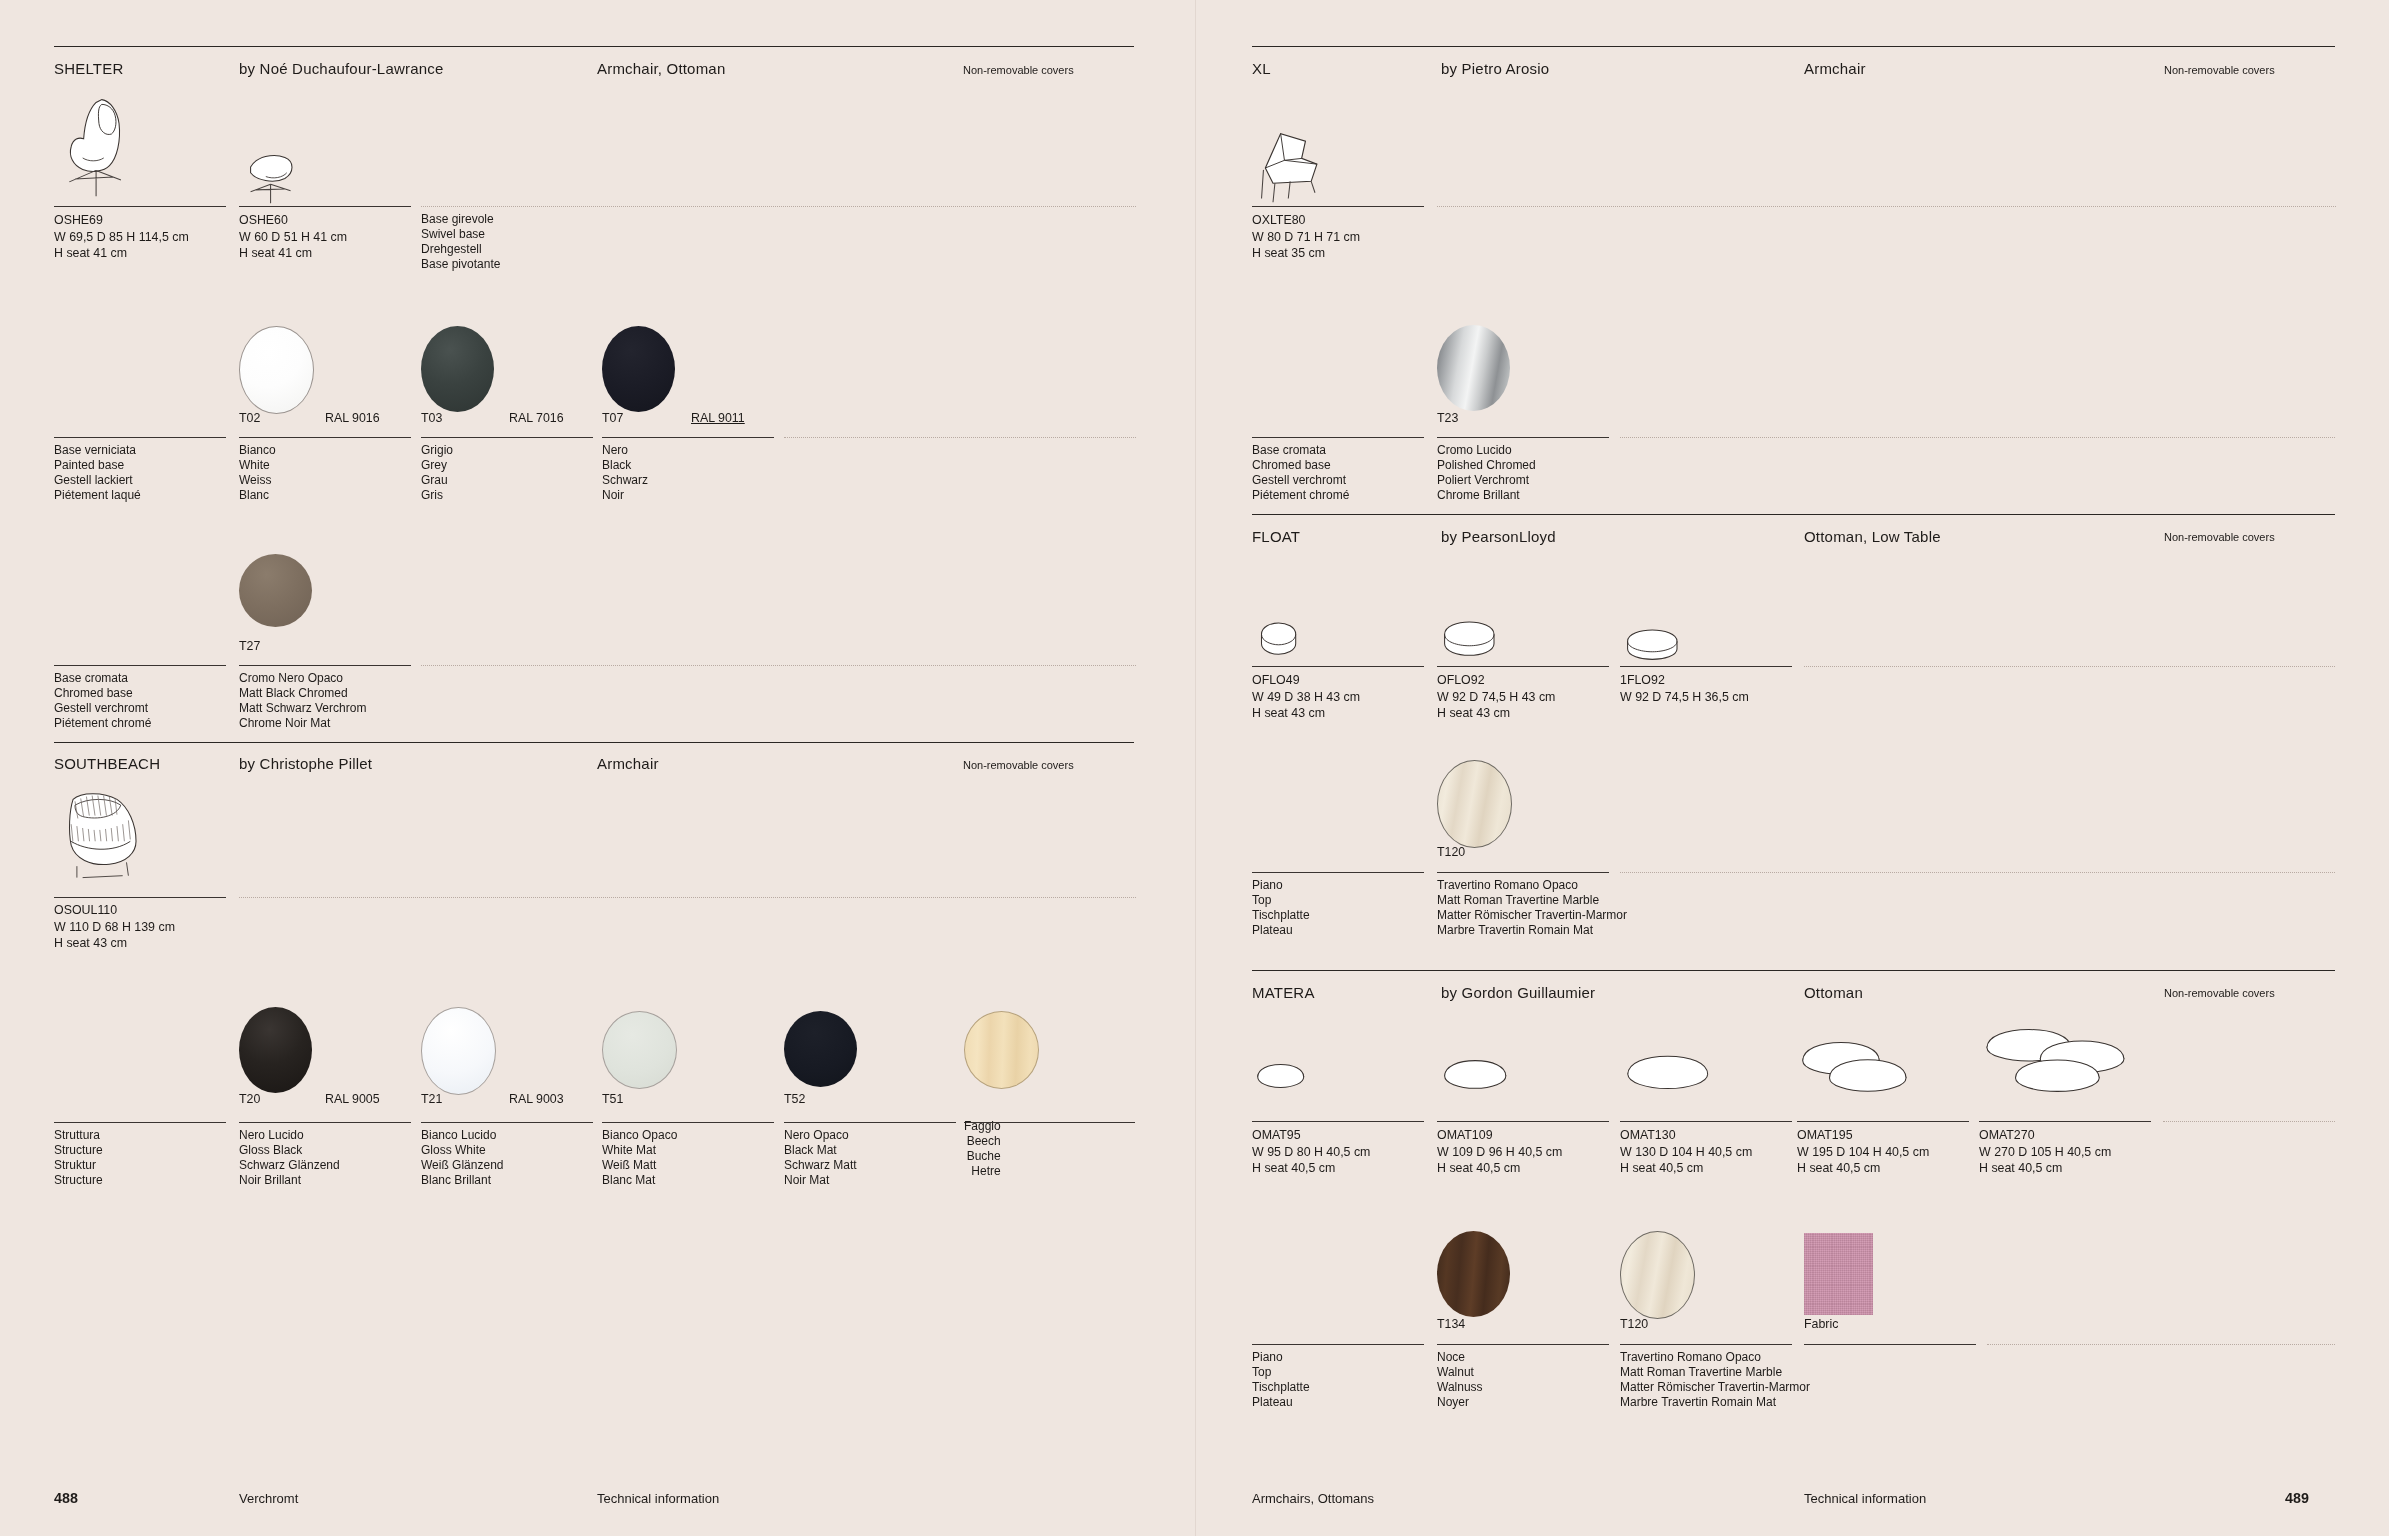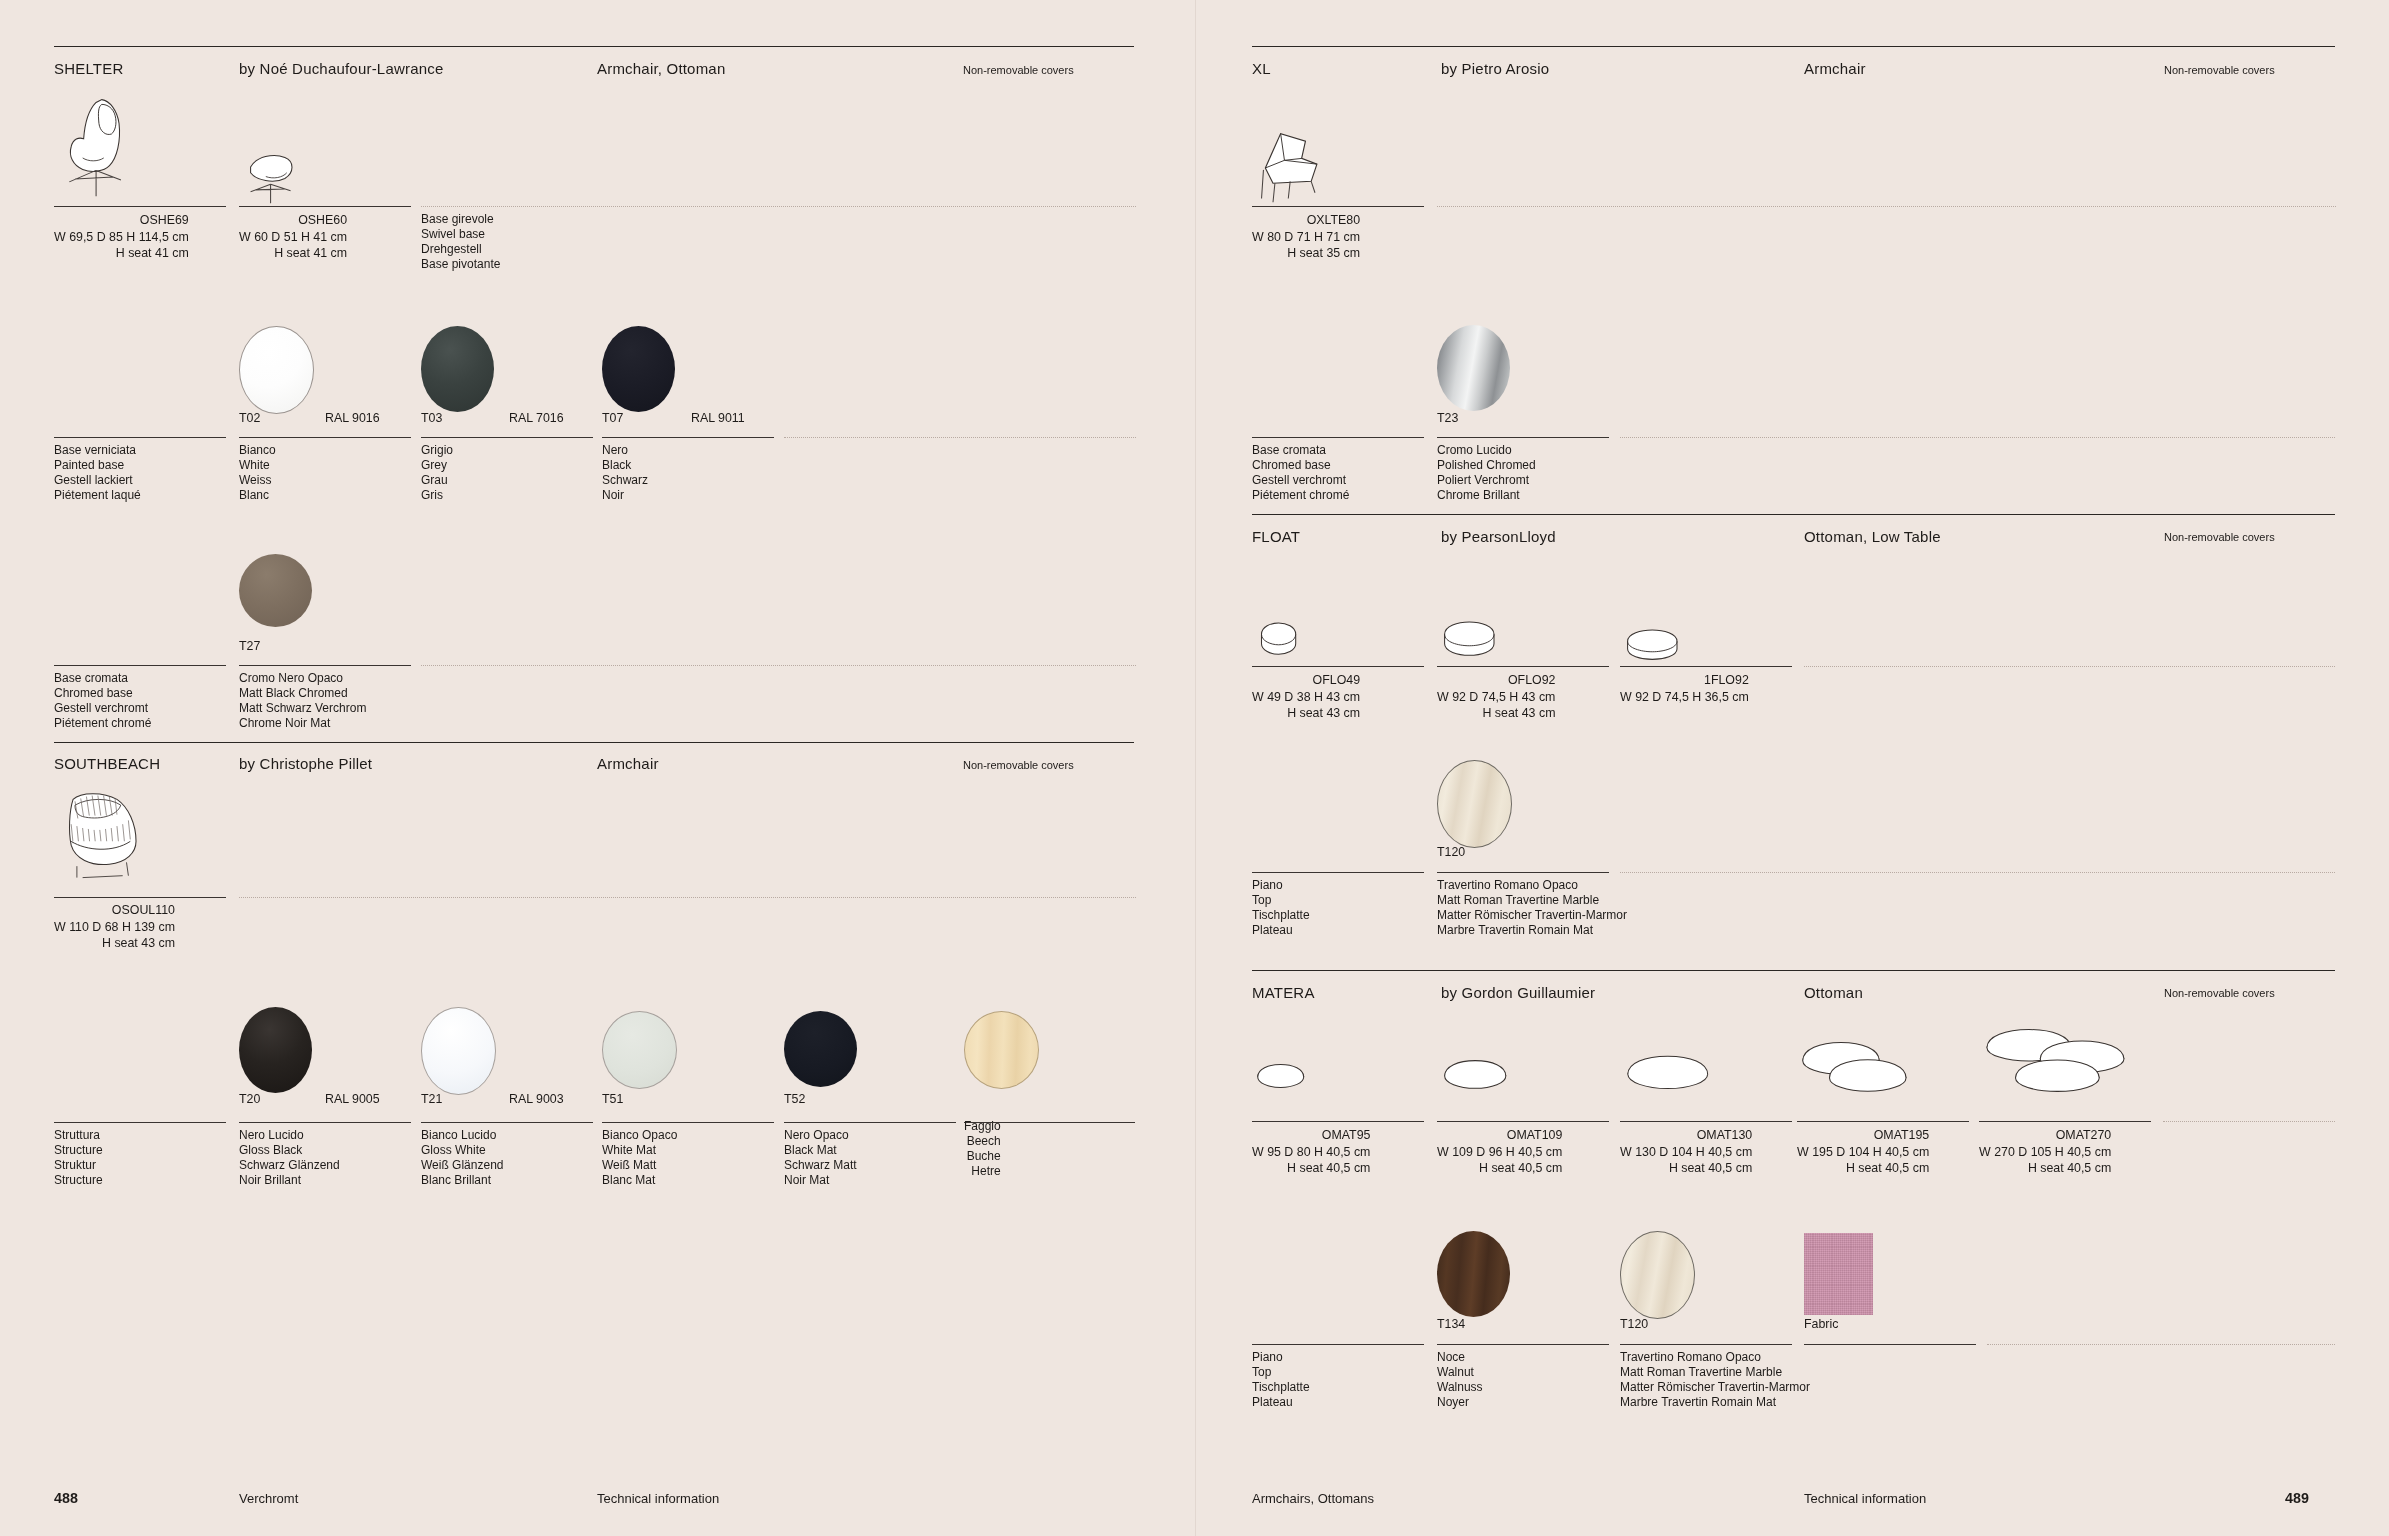--- a/index.html
+++ b/index.html
@@ -21,21 +21,21 @@
   .rule-solid{position:absolute;height:0;border-top:1.5px solid #2b2724;}
   .rule-thin{position:absolute;height:0;border-top:1px solid #3a3431;}
   .rule-dot{position:absolute;height:0;border-top:1.4px dotted #b9aba3;}
 
   .hdr-name{position:absolute;}
   .hdr-by{position:absolute;}
   .hdr-type{position:absolute;}
   .hdr-cov{position:absolute;font-size:11px;}
 
   
-  .prod{position:absolute;text-align:right;}
+  .prod{position:absolute;}
 
   
   .sw{position:absolute;}
   .sw-circle{border-radius:50%;}
   .sw-label{position:absolute;font-size:12.4px;}
   .sw-ral{position:absolute;font-size:12.4px;}
   .sw-desc{position:absolute;white-space:pre-line;font-size:12px;line-height:15px;}
   .lead{position:absolute;white-space:pre-line;font-size:12px;line-height:15px;}
 
   
@@ -115,21 +115,21 @@
     <div class="sw sw-circle s-white" style="left:239px;top:326px;width:73px;height:86px;"></div>
     <div class="sw-label" style="left:239px;top:411px;">T02</div>
     <div class="sw-ral" style="left:325px;top:411px;">RAL 9016</div>
 
     <div class="sw sw-circle s-grey" style="left:421px;top:326px;width:73px;height:86px;"></div>
     <div class="sw-label" style="left:421px;top:411px;">T03</div>
     <div class="sw-ral" style="left:509px;top:411px;">RAL 7016</div>
 
     <div class="sw sw-circle s-black" style="left:602px;top:326px;width:73px;height:86px;"></div>
     <div class="sw-label" style="left:602px;top:411px;">T07</div>
-    <div class="sw-ral" style="left:691px;top:411px;">RAL 9011</div>
+    <div class="sw-ral" style="left:691px;top:411px;text-decoration:underline;">RAL 9011</div>
 
     <div class="rule-thin" style="left:54px;top:437px;width:172px;"></div>
     <div class="rule-thin" style="left:239px;top:437px;width:172px;"></div>
     <div class="rule-thin" style="left:421px;top:437px;width:172px;"></div>
     <div class="rule-thin" style="left:602px;top:437px;width:172px;"></div>
     <div class="rule-dot" style="left:784px;top:437px;width:352px;"></div>
 
     <div class="lead" style="left:54px;top:443px;">Base verniciata
 Painted base
 Gestell lackiert

